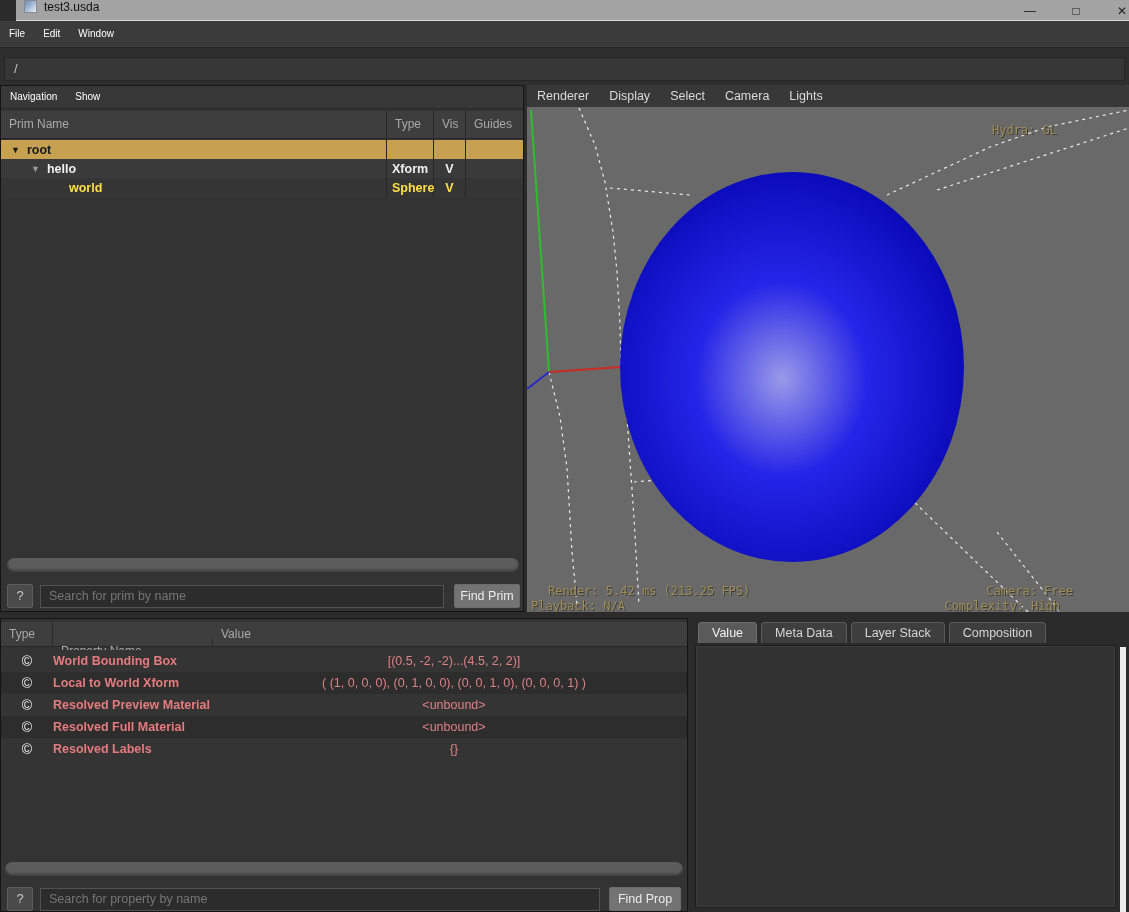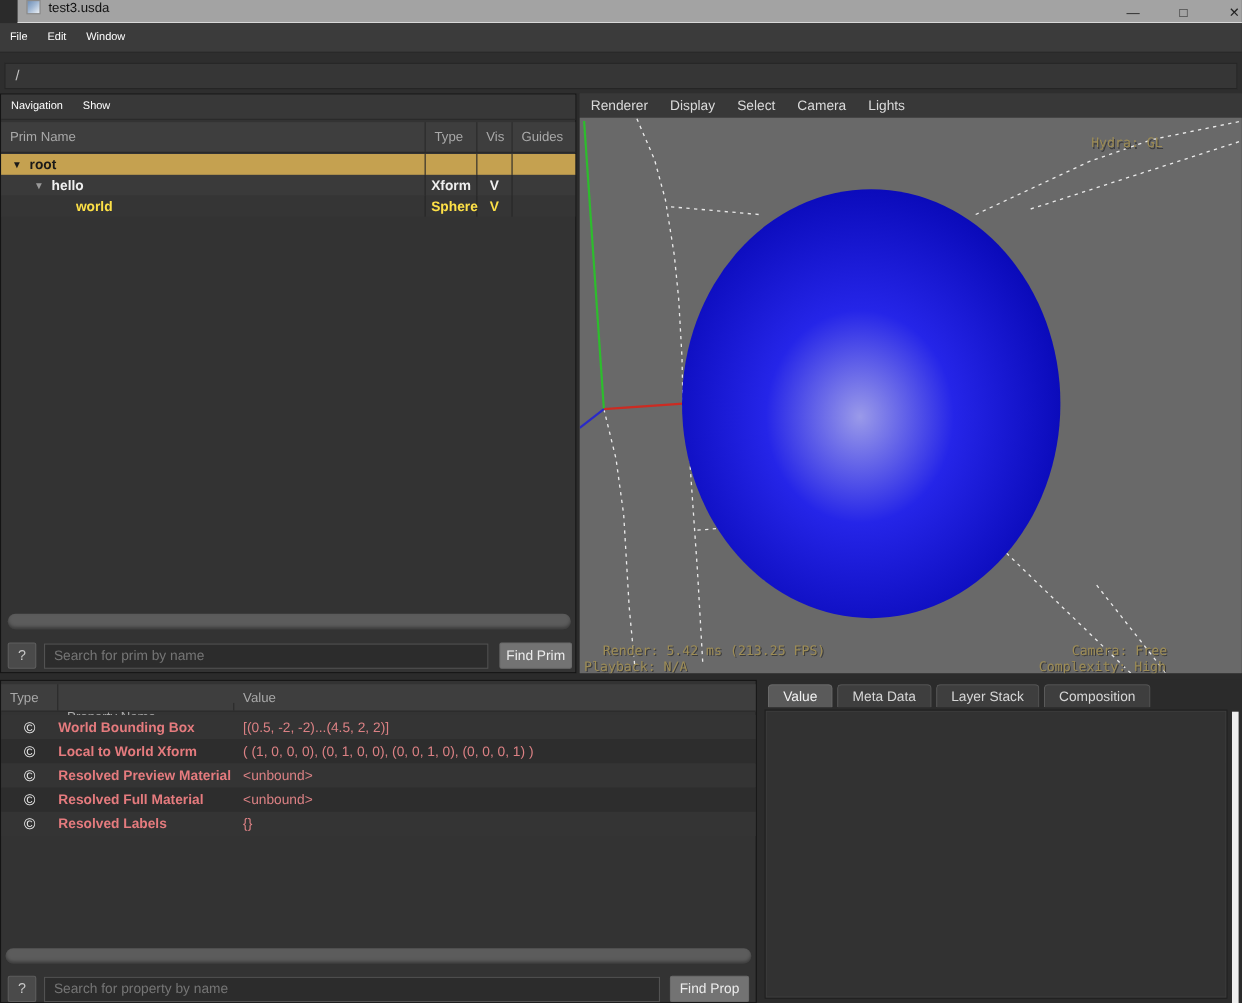--- a/index.html
+++ b/index.html
@@ -79,21 +79,21 @@
                border:1px solid #141414; }
   #prop-header { left:0; top:3px; width:686px; height:25px; background:#3e3e3e;
                  display:flex; border-bottom:1px solid #272727; }
   .ph { font-size:12px; color:#a9a9a9; line-height:24px; padding-left:8px;
         border-right:1px solid #2a2a2a; }
   .pcol-type { width:52px; } .pcol-name { width:160px;margin-top:17px; } .pcol-value { flex:1; border-right:none !important; }
   .prow { left:0; width:686px; height:22px; display:flex; align-items:center; font-size:12.5px; }
   .prow-a { background:#343434; } .prow-b { background:#2d2d2d; }
   .picon { width:52px; text-align:center; color:#f2f2f2; font-size:14px; }
   .pname { width:160px; color:var(--prop-name); font-weight:bold; }
-  .pvalue { flex:1; padding-left:8px; color:var(--prop-value); }
+  .pvalue { flex:1; padding-left:8px; color:var(--prop-value);text-align:center; }
 
   
   #inspector { left:690px; top:618px; width:439px; height:294px; background:#2b2b2b; }
   #tabsbar { left:8px; top:4px; display:flex; gap:4px; }
   .tab { padding:0 13px; height:21px; line-height:20px; font-size:12.5px; color:#d6d6d6;
          background:#3e3e3e; border:1px solid #5a5a5a; border-bottom:none;
          border-radius:4px 4px 0 0; }
   .tab.active { background:#5a5a5a; color:#f2f2f2; border-color:#6e6e6e; }
   #insp-frame { left:5px; top:27px; width:421px; height:263px; background:#323232;
                 border:1px solid #1e1e1e; box-shadow:inset 0 0 0 1px #3d3d3d; }
@@ -214,21 +214,21 @@
           <line x1="22" y1="265" x2="4" y2="3" style="stroke:var(--axis-y)"></line>
           <line x1="22" y1="265" x2="94" y2="260" style="stroke:var(--axis-x)"></line>
           <line x1="22" y1="265" x2="0" y2="282" style="stroke:var(--axis-z)"></line>
         </g>
 
         <ellipse cx="265" cy="260" rx="172" ry="195" fill="url(#sphereGrad)"></ellipse>
       </svg>
       <div class="hud" style="top:16px; right:72px">Hydra: GL</div>
       <div class="hud" style="top:477px; left:21px">Render: 5.42 ms (213.25 FPS)</div>
       <div class="hud" style="top:492px; left:4px">Playback: N/A</div>
-      <div class="hud" style="top:477px; right:68px">Camera: Free</div>
+      <div class="hud" style="top:477px; right:56px">Camera: Free</div>
       <div class="hud" style="top:492px; right:69px">Complexity: High</div>
     </div>
   </div>
 
   <div class="abs" id="proppanel">
     <div class="abs" id="prop-header">
       <div class="ph pcol-type">Type</div>
       <div class="ph pcol-name">Property Name</div>
       <div class="ph pcol-value">Value</div>
     </div>

